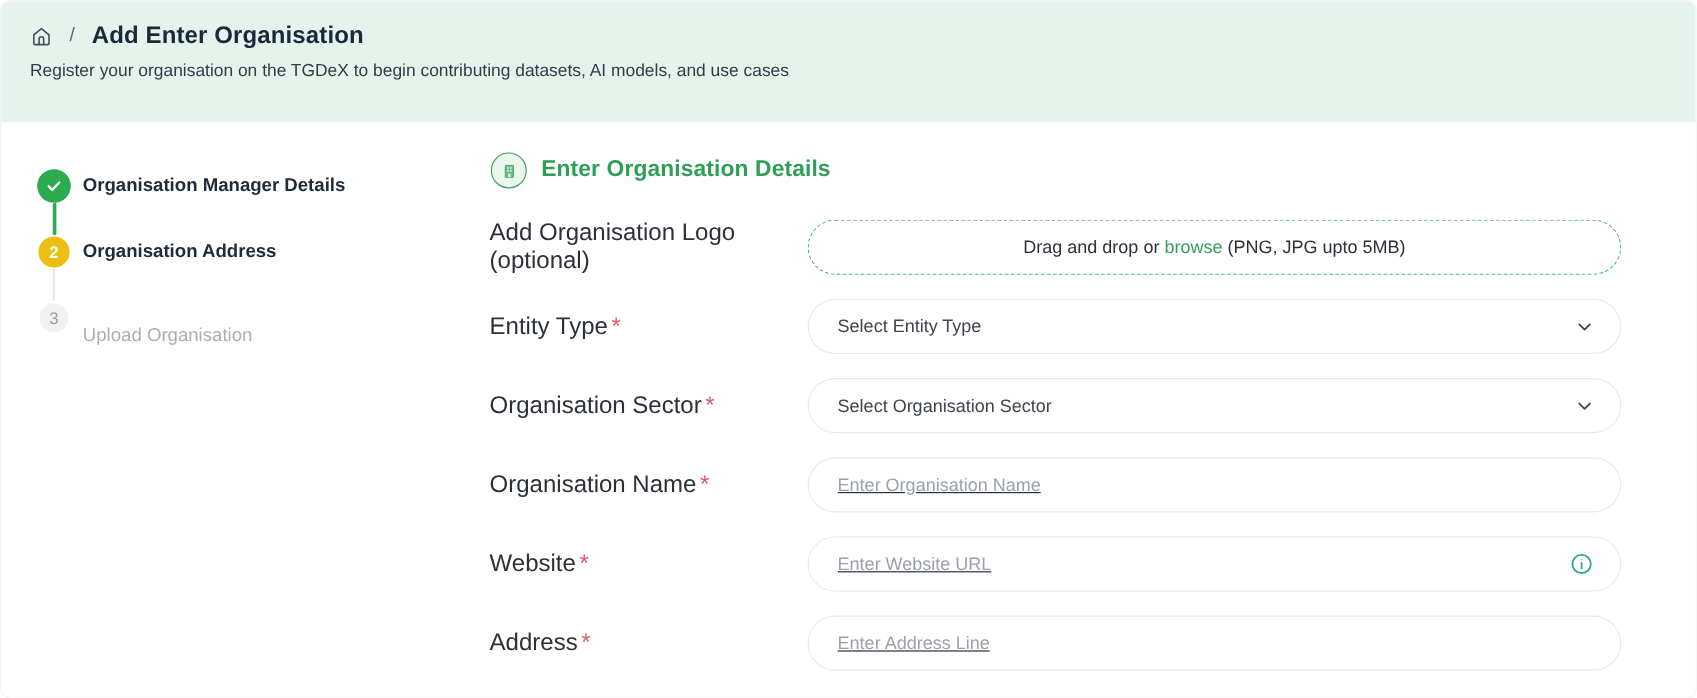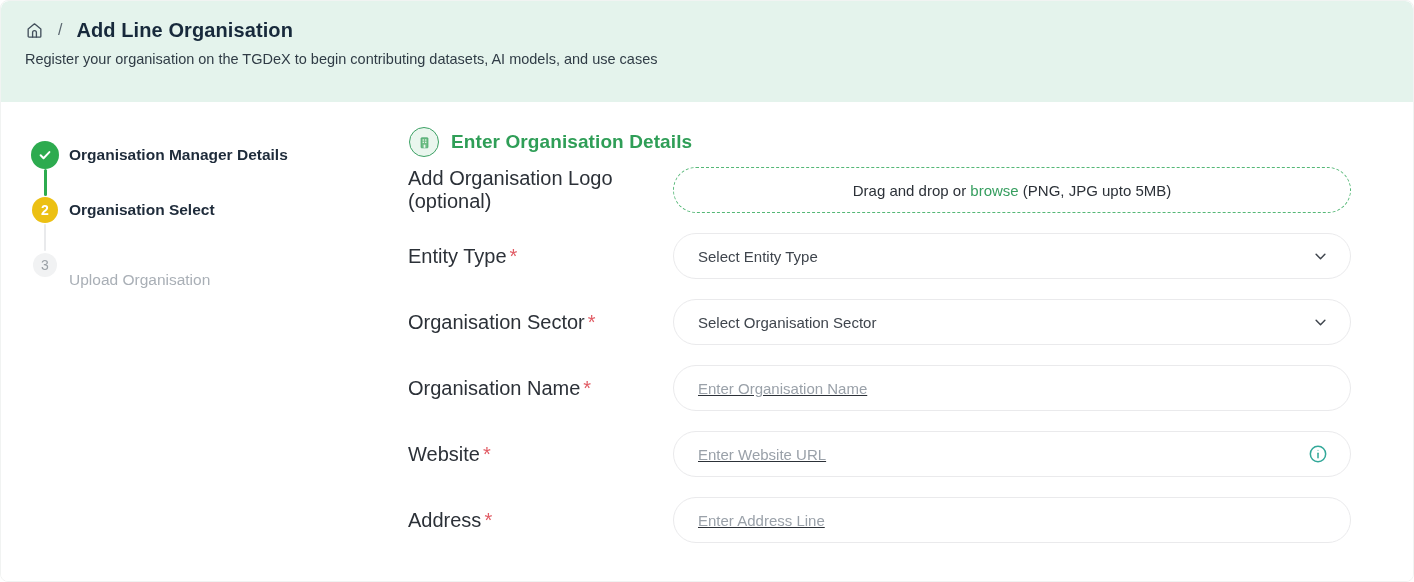--- a/index.html
+++ b/index.html
@@ -39,21 +39,21 @@
   .badge.done svg { width: 14px; height: 14px; }
   .badge.active { width: 26px; height: 26px; background: #ecc013; font-size: 14px; }
   .badge.pending { width: 24px; height: 24px; background: #f1f2f3; color: #9aa0a6; font-weight: 400; font-size: 14px; }
   .step-label { font-size: 15.5px; font-weight: 700; color: #1e2b3a; white-space: nowrap; }
   .step-label.pending { font-weight: 400; color: #a9afb6; margin-top: 29px; }
   .connector { width: 3px; height: 27px; margin-left: 13px; border-radius: 2px; }
   .connector.green { background: #2dab4f; }
   .connector.gray { background: #e9eaec; width: 2px; }
   
   .form { position: absolute; left: 407px; top: 25px; width: 943px; }
-  .form-heading { display: flex; align-items: center; gap: 12px; margin-bottom: 10px; margin-left: 1px; }
+  .form-heading { display: flex; align-items: center; gap: 12px; margin-bottom: 26px; margin-left: 1px; }
   .org-ic {
     width: 30px; height: 30px; border-radius: 50%;
     border: 1.5px solid #3da165; background: #eaf6ee;
     display: flex; align-items: center; justify-content: center;
   }
   .org-ic svg { width: 15px; height: 15px; }
   .heading-text { font-size: 19px; font-weight: 700; color: #2f9e57; letter-spacing: .1px; }
   .form-row { display: flex; align-items: center; height: 46px; margin-bottom: 20px; }
   .form-label { width: 265px; font-size: 20px; color: #2c3138; flex: none; }
   .req { color: #e15b64; margin-left: 3px; }
@@ -87,21 +87,21 @@
 
   <header class="header">
     <div class="crumbs">
       <span class="home-ic">
         <svg viewBox="0 0 24 24" fill="none" stroke="currentColor" stroke-width="1.7" stroke-linejoin="round" stroke-linecap="round">
           <path d="M4 10.2 L12 3.6 L20 10.2 V19.2 a1.2 1.2 0 0 1 -1.2 1.2 H5.2 A1.2 1.2 0 0 1 4 19.2 Z"></path>
           <path d="M9.6 20.2 V14.6 a2.4 2.4 0 0 1 4.8 0 V20.2"></path>
         </svg>
       </span>
       <span class="crumb-sep">/</span>
-      <h1 class="page-title">Add Line Organisation</h1>
+      <h1 class="page-title">Add Enter Organisation</h1>
     </div>
     <p class="subtitle">Register your organisation on the TGDeX to begin contributing datasets, AI models, and use cases</p>
   </header>
 
   <main class="body">
 
     <nav class="stepper">
       <div class="step">
         <span class="badge-box">
           <span class="badge done">
@@ -110,21 +110,21 @@
             </svg>
           </span>
         </span>
         <span class="step-label">Organisation Manager Details</span>
       </div>
       <div class="connector green"></div>
       <div class="step">
         <span class="badge-box">
           <span class="badge active">2</span>
         </span>
-        <span class="step-label">Organisation Select</span>
+        <span class="step-label">Organisation Address</span>
       </div>
       <div class="connector gray"></div>
       <div class="step">
         <span class="badge-box">
           <span class="badge pending">3</span>
         </span>
         <span class="step-label pending">Upload Organisation</span>
       </div>
     </nav>
 

